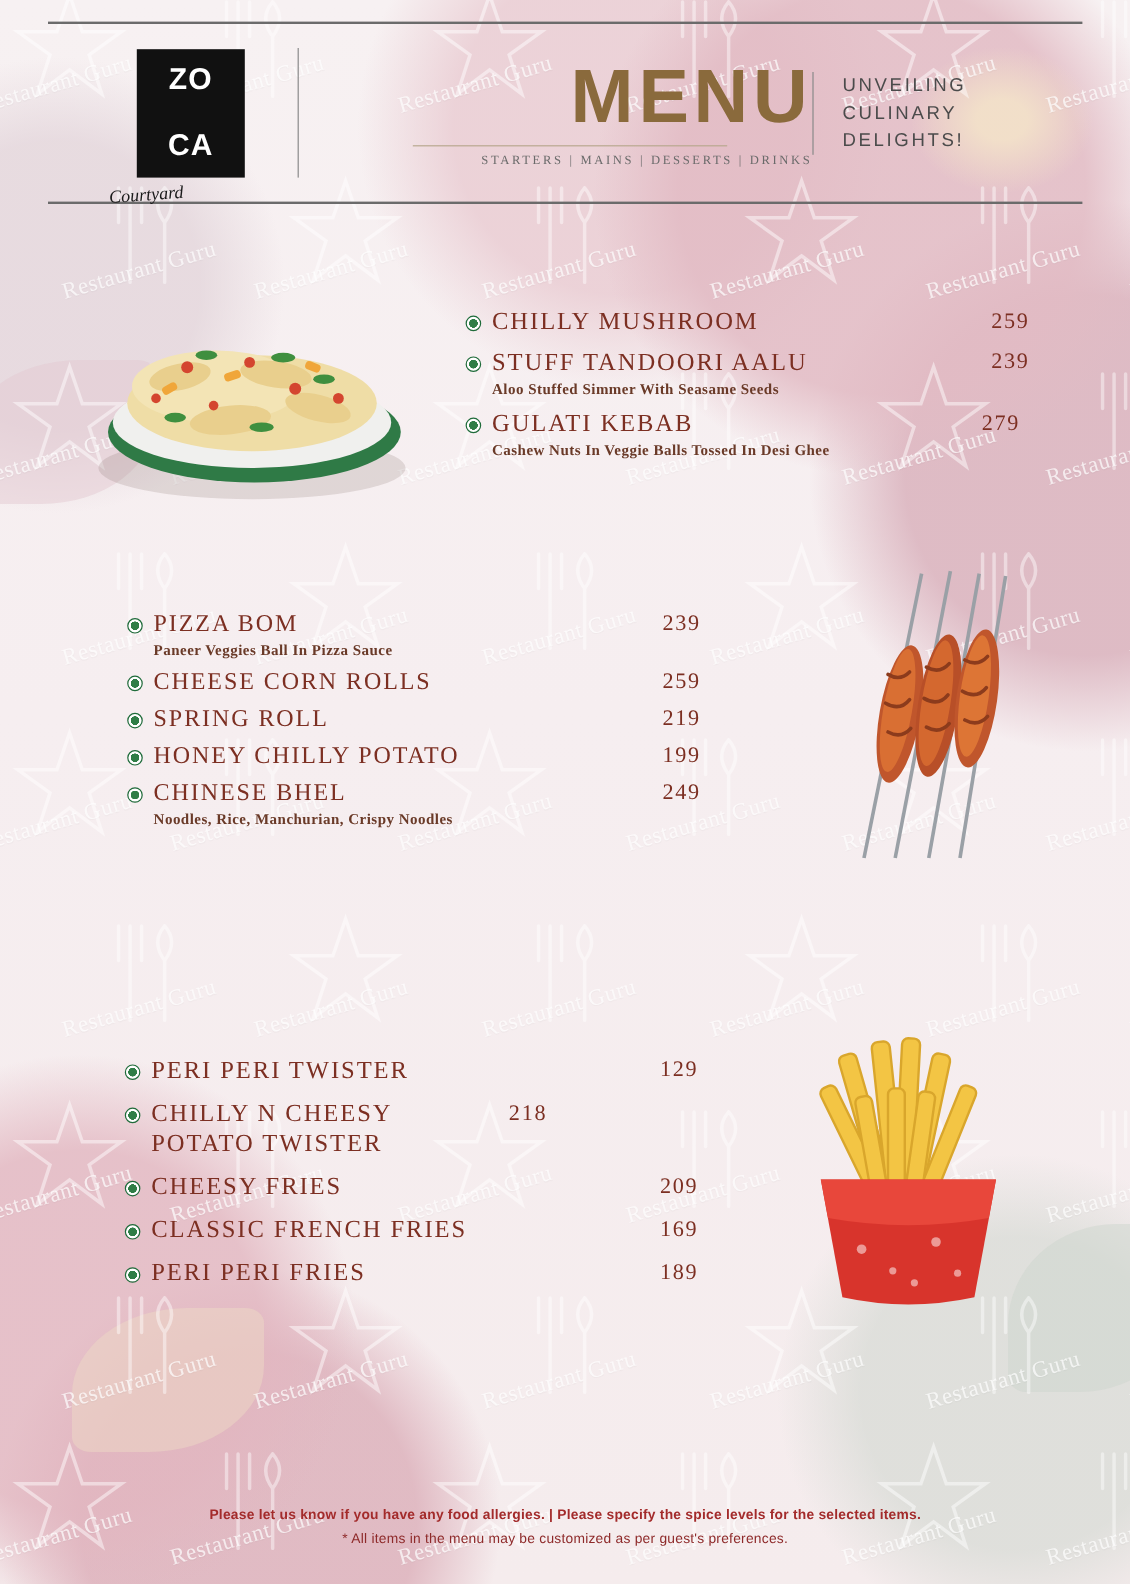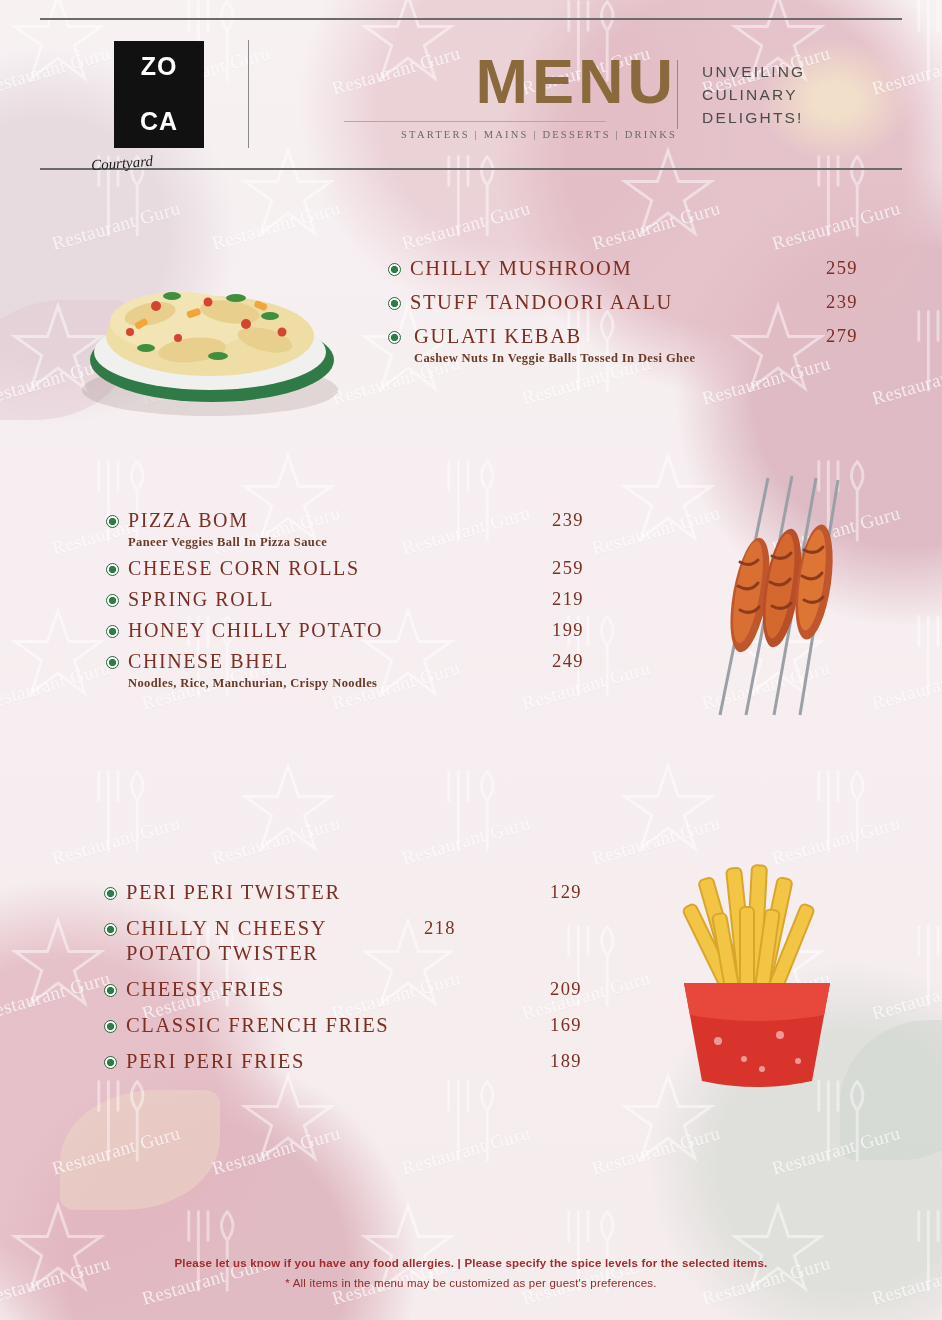--- a/index.html
+++ b/index.html
@@ -185,21 +185,21 @@
     margin-top: 2px;
   }
 
   
   .group1 {
     position: absolute;
     left: 388px; top: 238px;
     width: 470px;
   }
   .group1 .item-price { width: 70px; }
-  .group1 .item { margin-bottom: 9px; justify-content: space-between; }
+  .group1 .item { margin-bottom: 9px; }
 
   
   .group2 {
     position: absolute;
     left: 106px; top: 490px;
     width: 478px;
   }
   .group2 .item-name { font-size: 20px; }
   .group2 .item-price { width: 70px; }
 
@@ -615,20 +615,21 @@
           <span class="bullet"></span>
           <span class="item-body">
             <span class="item-name">CHILLY MUSHROOM</span>
           </span>
           <span class="item-price">259</span>
         </li>
         <li class="item">
           <span class="bullet"></span>
           <span class="item-body">
             <span class="item-name">STUFF TANDOORI AALU</span>
+            <div class="item-desc">Aloo Stuffed Simmer With Seasame Seeds</div>
           </span>
           <span class="item-price">239</span>
         </li>
         <li class="item">
           <span class="bullet"></span>
           <span class="item-body" style="max-width:370px;">
             <span class="item-name">GULATI KEBAB</span>
             <div class="item-desc">Cashew Nuts In Veggie Balls Tossed In Desi Ghee</div>
           </span>
           <span class="item-price">279</span>

